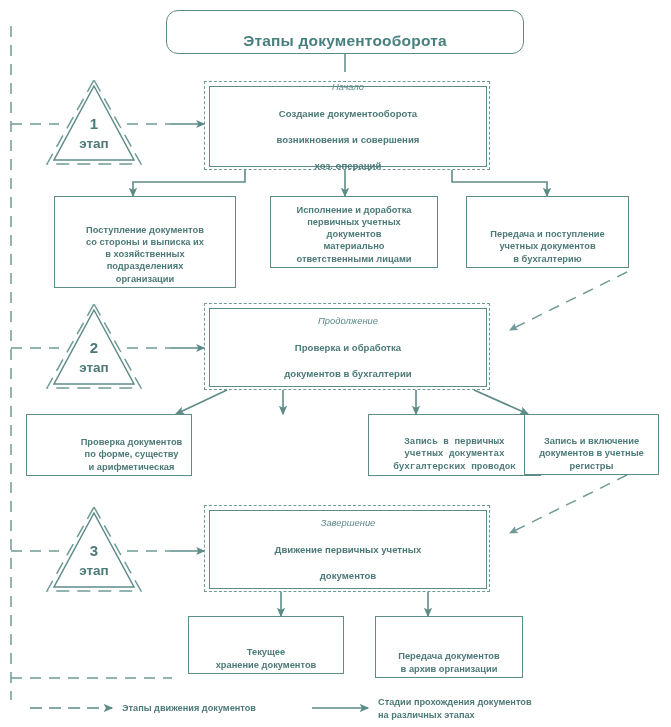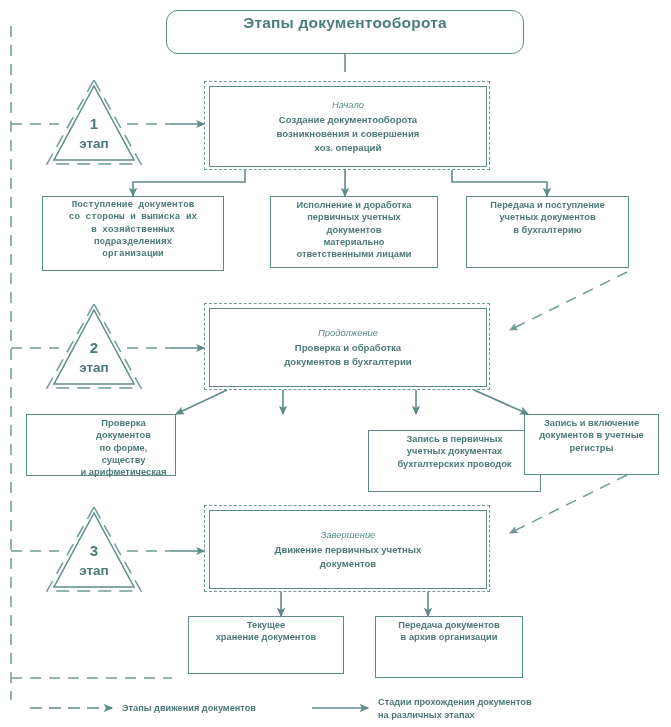--- a/index.html
+++ b/index.html
@@ -18,21 +18,21 @@
     background: #ffffff;
     overflow: hidden;
   }
   .abs { position: absolute; box-sizing: border-box; }
 
   
   .box {
     border: 1.4px solid #5d8b88;
     background: #ffffff;
     display: flex;
-    align-items: flex-start;
+    align-items: flex-end;
     justify-content: center;
     text-align: center;
     color: #4c7a78;
     font-weight: bold;
     line-height: 1.32;
   }
   .box-inner { padding: 2px 6px; width: 100%; }
 
   .title-box {
     border-radius: 12px;
@@ -56,20 +56,21 @@
     background: #ffffff;
     display: flex;
     align-items: center;
     justify-content: center;
     text-align: center;
     flex-direction: column;
     color: #4c7a78;
     font-size: 9.6px;
     line-height: 1.45;
     font-weight: bold;
+    gap: 12px;
   }
   .stage-sub {
     font-style: italic;
     font-weight: normal;
     font-size: 9.4px;
     color: #5c8b89;
     margin-bottom: 1px;
   }
 
   
@@ -171,21 +172,21 @@
 
   <div class="abs stage-wrap" style="left:204px; top:81px; width:286px; height:89px;">
     <div class="stage-inner">
       <div class="stage-sub">Начало</div>
       <div>Создание документооборота</div>
       <div>возникновения и совершения</div>
       <div>хоз. операций</div>
     </div>
   </div>
 
-  <div class="abs box leaf-box" style="left:42px; top:196px; width:182px; height:75px;font-family:Liberation Mono, monospace;">
+  <div class="abs box leaf-box" style="left:54px; top:196px; width:182px; height:92px;">
     <div class="box-inner multiline">Поступление документов<br>со стороны и выписка их<br>в хозяйственных<br>подразделениях<br>организации</div>
   </div>
 
   <div class="abs box leaf-box" style="left:270px; top:196px; width:168px; height:72px;">
     <div class="box-inner multiline">Исполнение и доработка<br>первичных учетных<br>документов<br>материально<br>ответственными лицами</div>
   </div>
 
   <div class="abs box leaf-box" style="left:466px; top:196px; width:163px; height:72px;">
     <div class="box-inner multiline">Передача и поступление<br>учетных документов<br>в бухгалтерию</div>
   </div>
@@ -200,26 +201,26 @@
   </div>
 
   <div class="abs stage-wrap" style="left:204px; top:303px; width:286px; height:87px;">
     <div class="stage-inner">
       <div class="stage-sub">Продолжение</div>
       <div>Проверка и обработка</div>
       <div>документов в бухгалтерии</div>
     </div>
   </div>
 
-  <div class="abs box leaf-box" style="left:26px; top:414px; width:150px; height:62px;padding-left:45px;">
+  <div class="abs box leaf-box" style="left:26px; top:414px; width:166px; height:62px;padding-left:45px;">
     <div class="box-inner multiline">Проверка документов<br>по форме, существу<br>и арифметическая</div>
   </div>
 
 
-  <div class="abs box leaf-box" style="left:368px; top:430px; width:173px; height:62px;">
+  <div class="abs box leaf-box" style="left:368px; top:414px; width:173px; height:62px;font-family:Liberation Mono, monospace;">
     <div class="box-inner multiline">Запись в первичных<br>учетных документах<br>бухгалтерских проводок</div>
   </div>
 
   <div class="abs box leaf-box" style="left:524px; top:414px; width:135px; height:61px;">
     <div class="box-inner multiline">Запись и включение<br>документов в учетные<br>регистры</div>
   </div>
 
   <div class="tri-wrap" style="left:44px; top:501px; width:100px; height:96px;">
     <svg width="100" height="96" viewBox="0 0 100 96" xmlns="http://www.w3.org/2000/svg">
       <polygon points="50,6 97,90 3,90" fill="none" stroke="#6f9a97" stroke-width="1.5" stroke-dasharray="13 8"></polygon>

